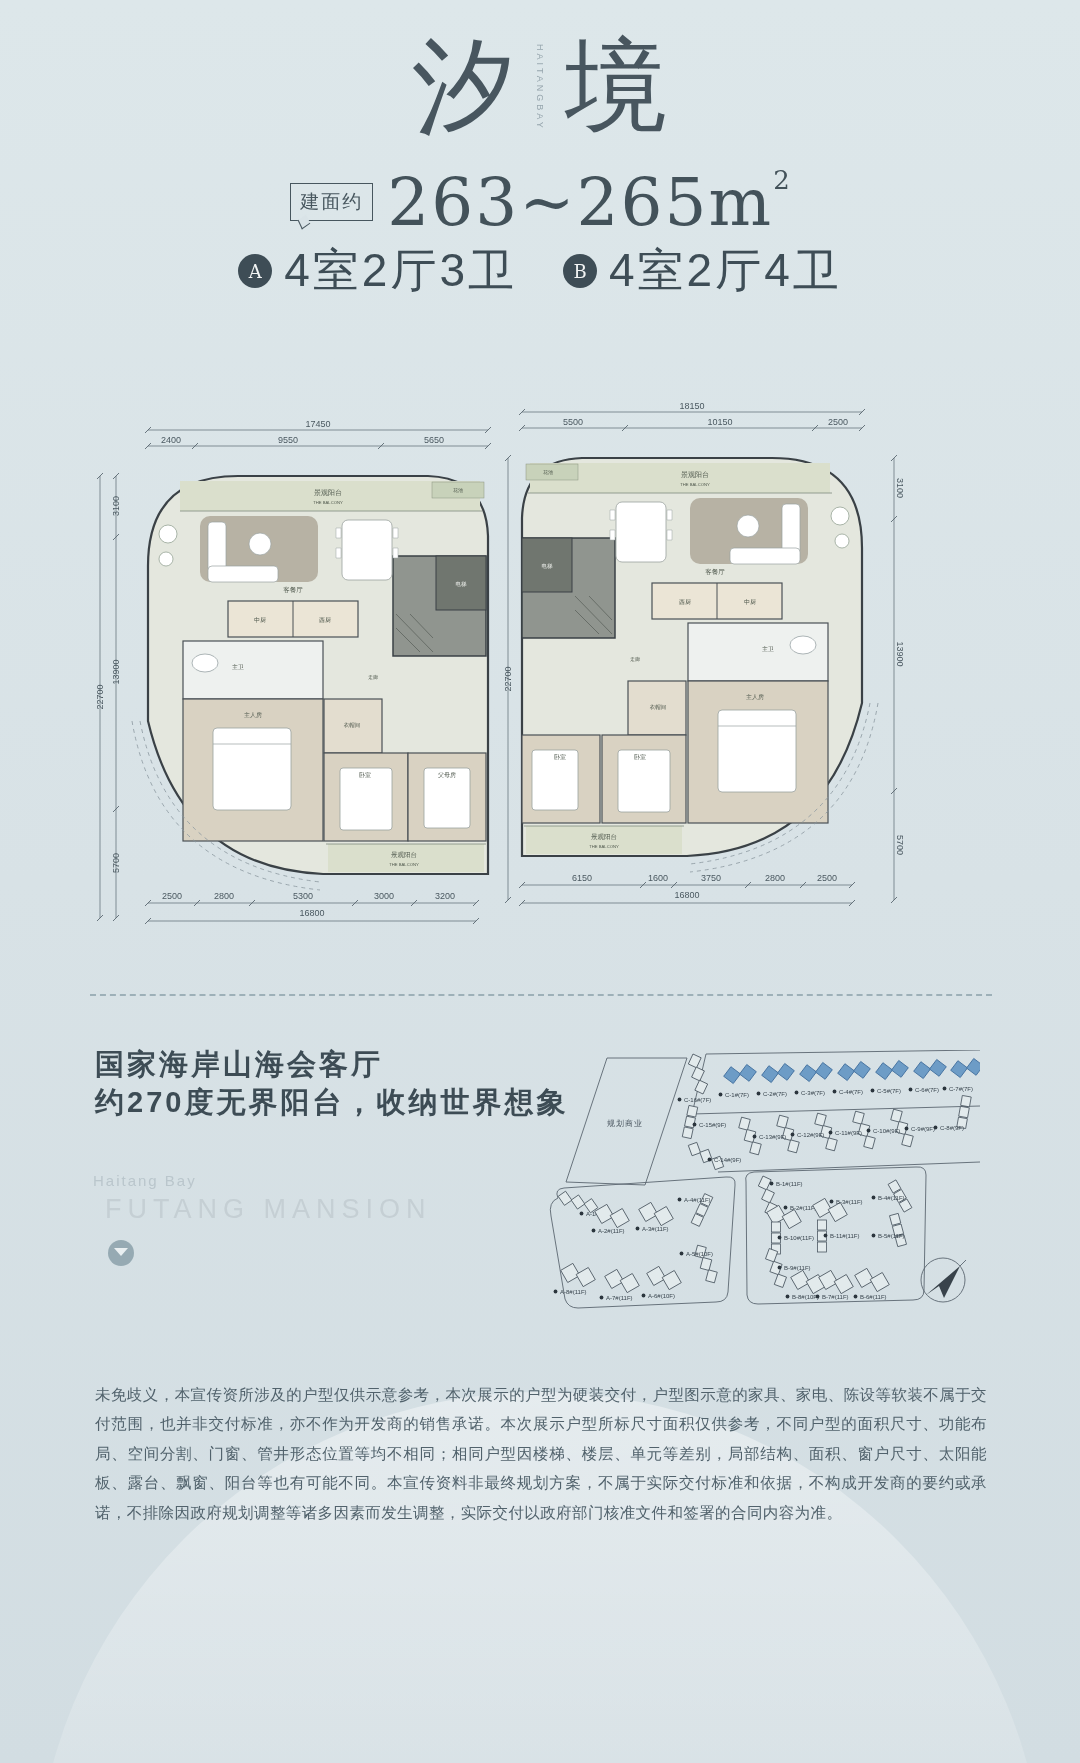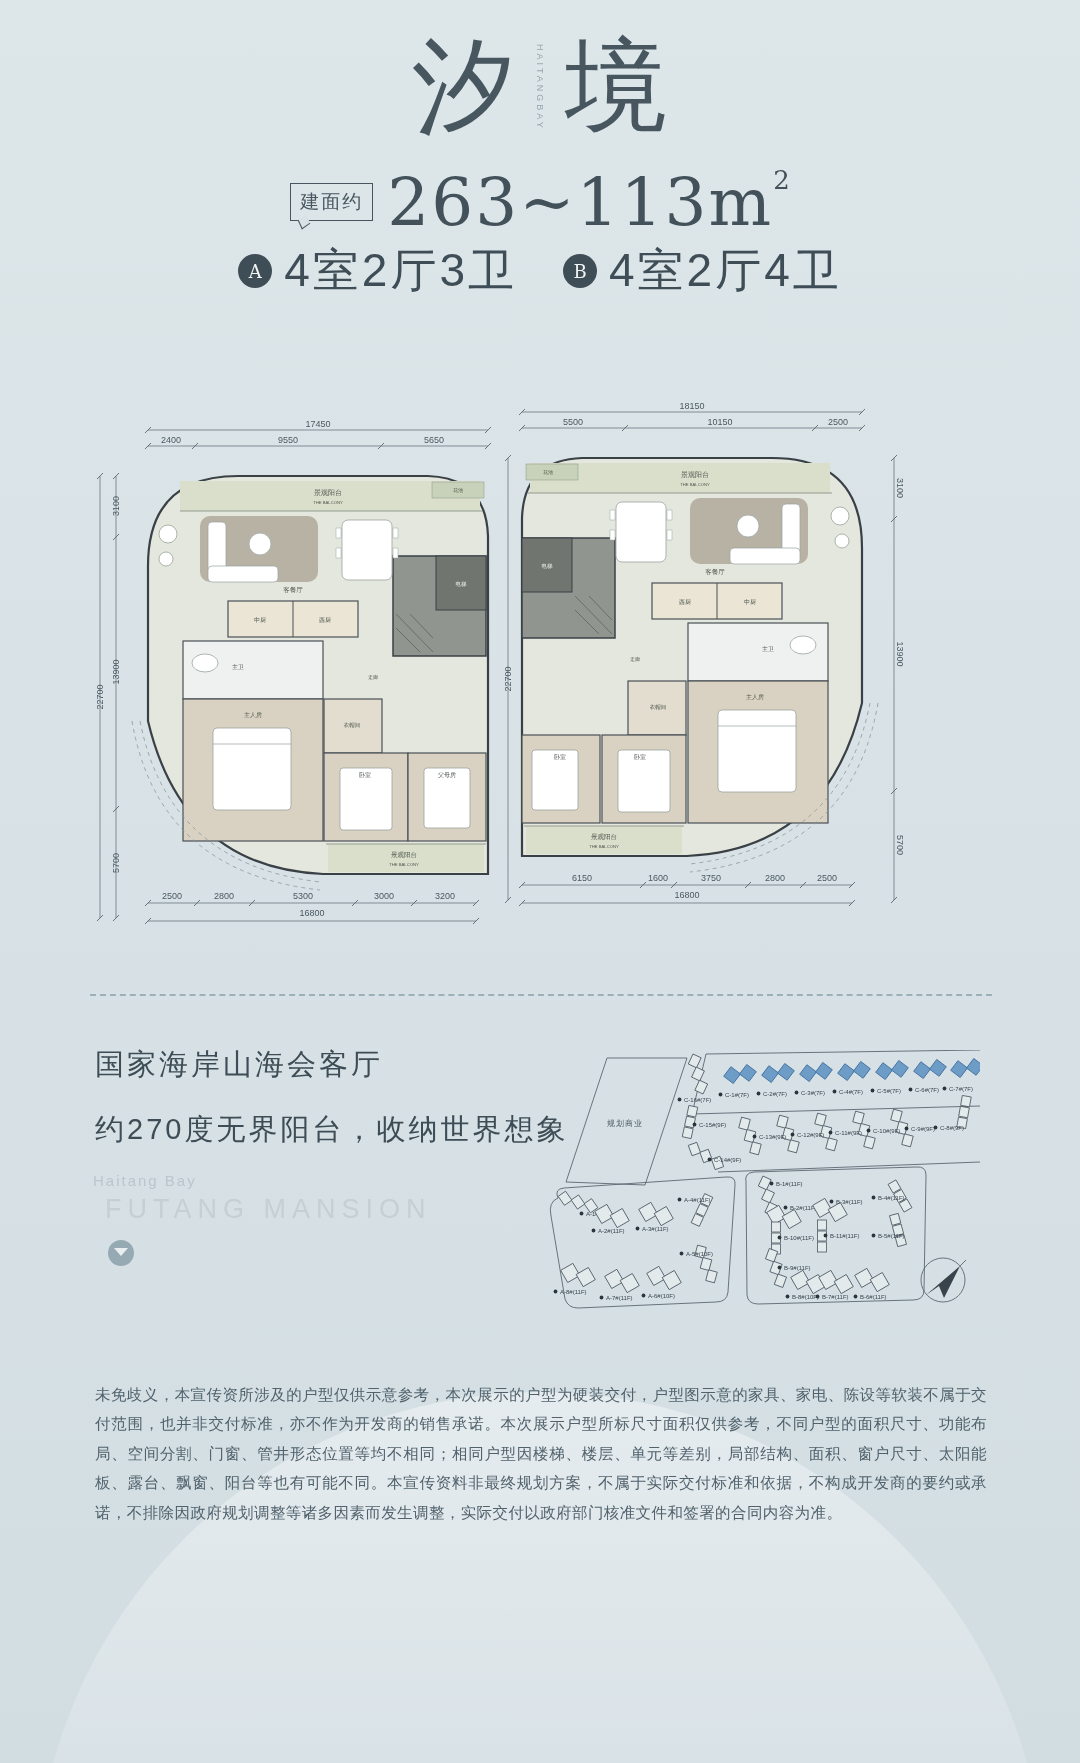--- a/index.html
+++ b/index.html
@@ -29,22 +29,22 @@
   .badge-label{font-size:46px;font-weight:500;letter-spacing:3px;color:#3e4d56;}
   
   .plan{width:420px;height:520px;}
   .plan-a{left:88px;top:416px;}
   .plan-b{left:500px;top:398px;}
   svg text{font-family:"Liberation Sans","DejaVu Sans",sans-serif;}
   
   .divider{left:90px;top:994px;width:902px;border-top:2px dashed #9db0b8;height:0;}
   
   .feature{left:95px;top:1050px;}
-  .feature-line{font-size:29px;font-weight:400;letter-spacing:3px;color:#3d4c55;line-height:1;}
-  .feature-line+.feature-line{margin-top:36px;}
+  .feature-line{font-size:29px;font-weight:700;letter-spacing:3px;color:#3d4c55;line-height:1;}
+  .feature-line+.feature-line{margin-top:9px;}
   .brand-sub{left:93px;top:1172px;font-size:15px;letter-spacing:2px;color:#bac6cc;}
   .brand-main{left:105px;top:1194px;font-size:27px;letter-spacing:6px;color:#c5cfd4;font-weight:500;}
   .brand-badge{left:108px;top:1240px;width:26px;height:26px;border-radius:50%;background:#96aab3;}
   .brand-badge::after{content:"";position:absolute;left:6px;top:8px;width:0;height:0;
     border:7px solid transparent;border-top:8px solid #e9eff1;}
   
   .siteplan{left:478px;top:1050px;width:502px;height:285px;}
   
   .disclaimer{left:95px;top:1380px;width:892px;font-size:15.5px;line-height:1.9;
     letter-spacing:.4px;color:#51626c;text-align:justify;}
@@ -59,21 +59,21 @@
 <div class="canvas">
 
   <div class="abs title-row">
     <span class="title-char">汐</span>
     <span class="title-vert">HAITANGBAY</span>
     <span class="title-char">境</span>
   </div>
 
   <div class="abs area-row">
     <span class="area-prefix">建面约</span>
-    <span class="area-value"><span>263~113m</span><span class="area-sup">2</span></span>
+    <span class="area-value"><span>263~265m</span><span class="area-sup">2</span></span>
   </div>
 
   <div class="abs badges-row">
     <div class="badge-group">
       <span class="badge-circle">A</span>
       <span class="badge-label">4室2厅3卫</span>
     </div>
     <div class="badge-group">
       <span class="badge-circle">B</span>
       <span class="badge-label">4室2厅4卫</span>

